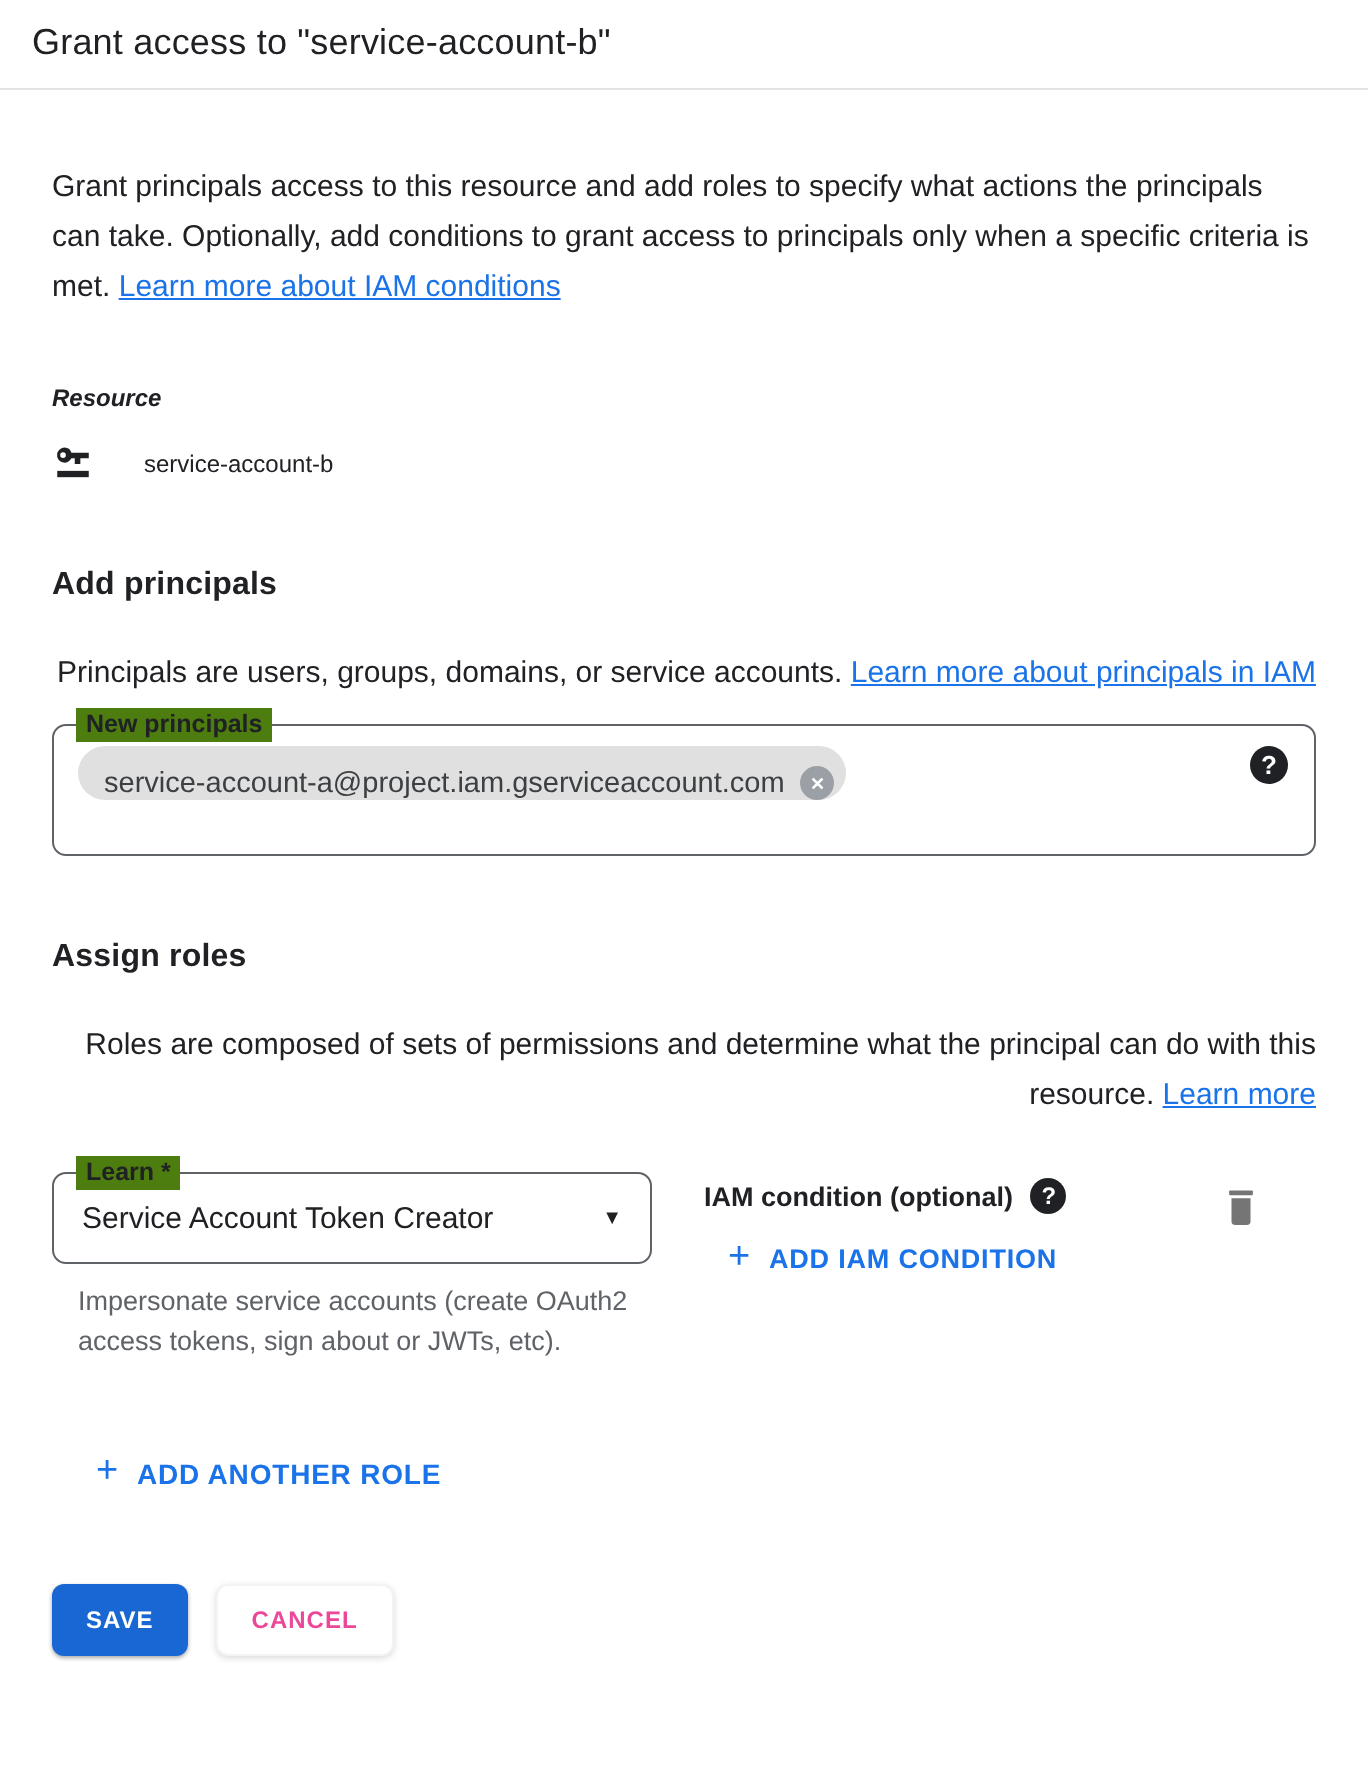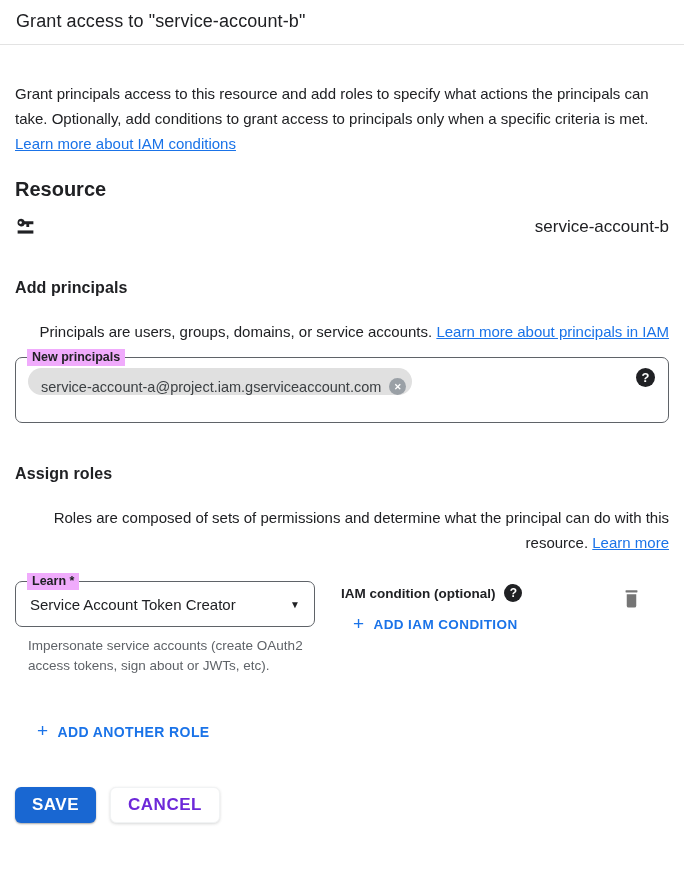--- a/index.html
+++ b/index.html
@@ -8,32 +8,32 @@
     background: #fff;
     font-family: "Liberation Sans", sans-serif;
     color: #202124;
     overflow: hidden;
   }
   .header { padding: 11px 16px 12px; }
   .header h1 {
     margin: 0; font-size: 18px; font-weight: 400; color: #202124; letter-spacing: 0.1px;
   }
   .divider { border-bottom: 1px solid #e3e3e3; }
-  main { padding: 0 15px; }
+  main { padding: 0 26px; }
   .body-text { font-size: 15px; line-height: 25px; color: #202124; margin: 0; }
   a.link { color: #1a73e8; text-decoration: underline; cursor: pointer; }
   .intro { margin-top: 36px; }
-  .section-heading { font-size: 20px; font-weight: 700; margin: 22px 0 0; }
-  .resource-row { display: flex; align-items: center; gap: 25px; margin-top: 15px; font-size: 17px; justify-content: space-between; }
+  .section-heading { font-size: 12px; font-weight: 700; margin: 36px 0 0; font-style: italic; }
+  .resource-row { display: flex; align-items: center; gap: 25px; margin-top: 15px; font-size: 12px; }
   .big-heading { font-size: 16px; font-weight: 700; margin: 42px 0 0; letter-spacing: 0.1px; }
   .desc { margin-top: 22px; text-align: right; }
 
   .outlined { position: relative; border: 1px solid #5f6368; border-radius: 7px; background: #fff; }
   .field-label {
-    position: absolute; top: -9px; left: 11px; background: #f0abfc; padding: 0 5px;
+    position: absolute; top: -9px; left: 11px; background: #4d7c0f; padding: 0 5px;
     font-size: 12.5px; font-weight: 700; color: #202124; line-height: 17px; white-space: nowrap;
   }
   .principals-field { margin-top: 13px; height: 66px; padding: 10px 12px; box-sizing: border-box; }
   .chip {
     display: inline-flex; align-items: flex-end; gap: 8px;
     background: #e0e0e0; border-radius: 14px; height: 27px;
     padding: 0 6px 0 13px; font-size: 14.5px; color: #3c4043; cursor: default;
   }
   .chip-close {
     width: 17px; height: 17px; border-radius: 50%; background: #9aa0a6; color: #fff;
@@ -67,27 +67,27 @@
   }
   .add-condition { margin-top: 13px; margin-left: 12px; }
   .plus-glyph { font-size: 19px; font-weight: 400; line-height: 1; transform: translateY(-1px); }
   .delete-col { margin-left: auto; margin-right: 28px; padding-top: 7px; }
   .icon-button { background: none; border: none; padding: 0; cursor: pointer; }
 
   .add-role { margin: 46px 0 0 22px; font-size: 14px; }
 
   .footer { display: flex; gap: 14px; margin-top: 45px; }
   .btn {
-    font-family: inherit; font-size: 17px; font-weight: 700; letter-spacing: 0.5px;
+    font-family: inherit; font-size: 12px; font-weight: 700; letter-spacing: 0.5px;
     border-radius: 6px; padding: 0 17px; height: 36px; display: inline-flex; align-items: center;
     cursor: pointer; border: none;
   }
   .btn-primary { background: #1967d2; color: #fff; box-shadow: 0 1px 2px rgba(0,0,0,0.35); }
   .btn-secondary {
-    background: #fff; color: #6d28d9; border: 1px solid #f1f3f4;
+    background: #fff; color: #ec4899; border: 1px solid #f1f3f4;
     box-shadow: 0 1px 3px rgba(60,64,67,0.2);
   }
 </style>
 </head>
 <body>
 
 <div class="header">
   <h1>Grant access to "service-account-b"</h1>
 </div>
 <div class="divider"></div>

